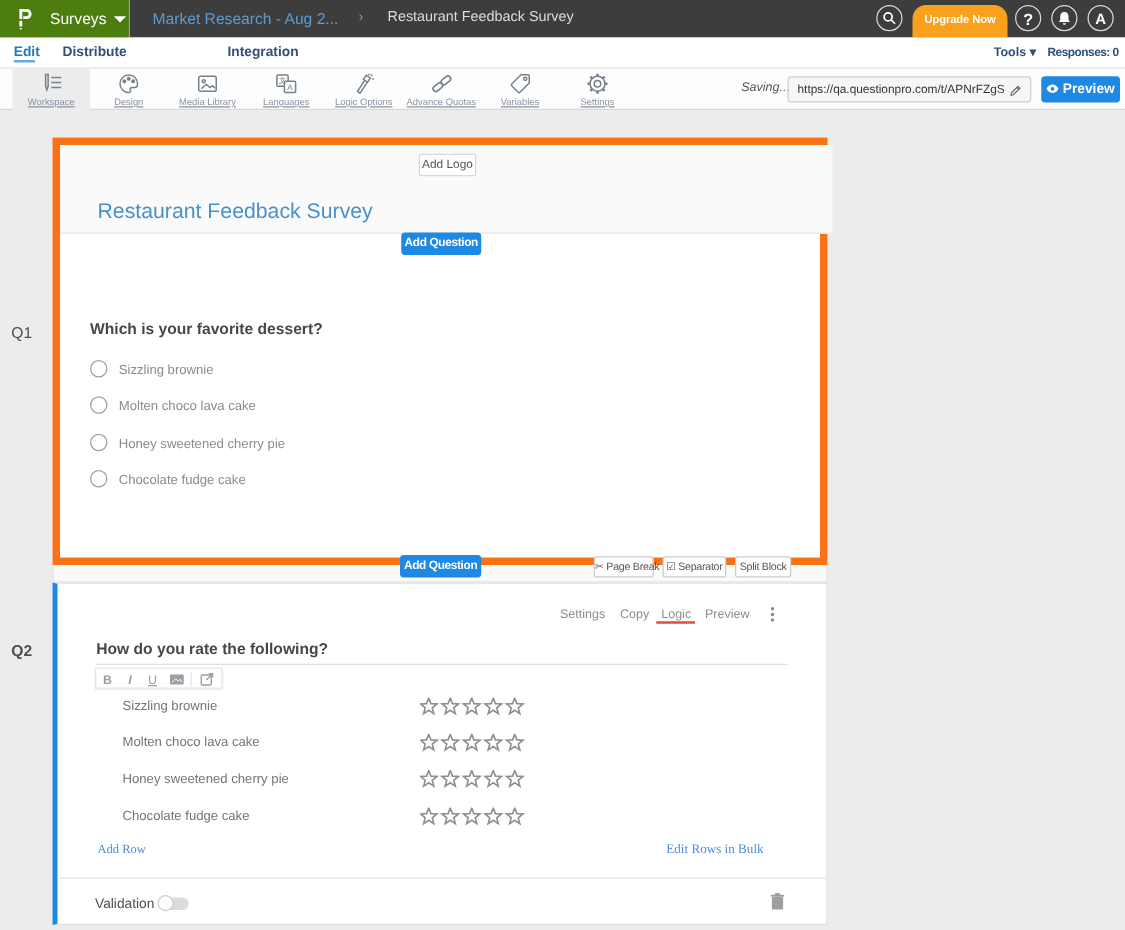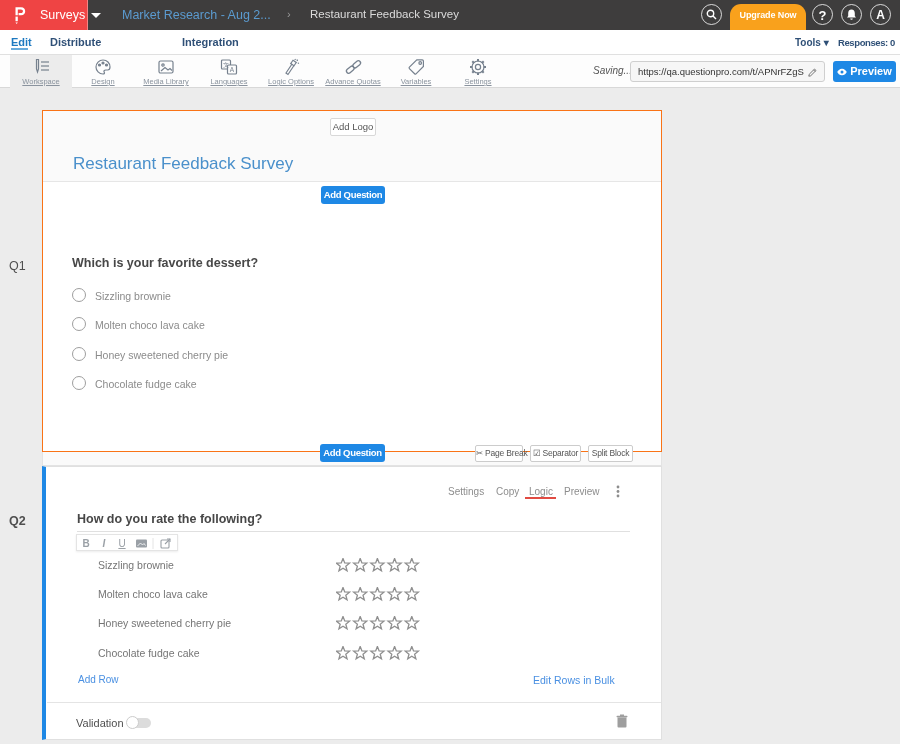--- a/index.html
+++ b/index.html
@@ -1,63 +1,63 @@
 <!DOCTYPE html>
 <html><head>
 <meta charset="utf-8">
 <style>
 * { margin:0; padding:0; box-sizing:border-box; }
 body { font-family:"Liberation Sans", sans-serif; background:#ececec; }
 #page { position:relative; width:900px; height:744px; overflow:hidden; background:#ececec; }
 .abs { position:absolute; }
 
 #topbar { position:absolute; left:0; top:0; width:900px; height:30px; background:#3e3d3d; }
-#logoblk { position:absolute; left:0; top:0; width:88px; height:30px; background:#ef4444; border-right:1px solid rgba(255,255,255,0.35); }
+#logoblk { position:absolute; left:0; top:0; width:104px; height:30px; background:#4d7c0f; border-right:1px solid rgba(255,255,255,0.35); }
 #logoblk .s { position:absolute; left:40px; top:8px; color:#fff; font-size:12.5px; }
 #logoblk .caret { position:absolute; left:91px; top:13px; width:0; height:0; border-left:5px solid transparent; border-right:5px solid transparent; border-top:5px solid #fff; }
 .crumb1 { position:absolute; left:122px; top:8px; color:#5b9bd0; font-size:12.5px; }
 .crumbsep { position:absolute; left:287px; top:8px; color:#9a9a9a; font-size:11px; }
 .crumb2 { position:absolute; left:310px; top:8px; color:#dcdcdc; font-size:11.5px; white-space:nowrap; }
 .topcircle { position:absolute; top:4px; width:21px; height:21px; border:1px solid rgba(255,255,255,.8); border-radius:50%; color:#fff; text-align:center; }
 #upgr { position:absolute; left:730px; top:4px; width:76px; height:38px; background:#f9a11c; border-radius:11px; color:#fff; font-size:9px; font-weight:bold; text-align:center; line-height:22px; letter-spacing:-0.1px; }
 
 #tabrow { position:absolute; left:0; top:30px; width:900px; height:25px; background:#fff; border-bottom:1px solid #e0e0e0; }
 .tab { position:absolute; top:0; height:25px; line-height:25px; font-size:11px; font-weight:bold; color:#2f5077; white-space:nowrap; }
 #tabedit { color:#1d79c0; }
 
 #toolbar { position:absolute; left:0; top:55px; width:900px; height:33px; background:#fdfdfd; border-bottom:1px solid #d8d8d8; }
 .titem { position:absolute; top:0; height:33px; width:62px; text-align:center; }
 .titem svg { display:block; margin:3px auto 0 auto; }
 .titem .lbl { display:block; font-size:7.5px; color:#8a939e; margin-top:1px;text-decoration:underline; }
 #saving { position:absolute; left:593px; top:10px; font-style:italic; font-size:10px; color:#555; }
 #urlbox { position:absolute; left:630px; top:6px; width:195px; height:21px; background:#f6f6f6; border:1px solid #cfcfcf; border-radius:3px; font-size:9.5px; color:#333; line-height:19px; padding-left:7px; overflow:hidden; white-space:nowrap; }
 #previewbtn { position:absolute; left:833px; top:6px; width:63px; height:21px; background:#1e88e5; border-radius:3px; color:#fff; font-size:11px; font-weight:bold; text-align:center; line-height:21px; }
 
-#card1 { position:absolute; left:42px; top:110px; width:620px; height:342px; background:#fff; border:1px solid #f97316; }
+#card1 { position:absolute; left:42px; top:110px; width:620px; height:342px; background:#fff; border:6px solid #f97316; }
 #hdrsec { position:absolute; left:0; top:0; width:618px; height:71px; background:#fafafa; border-bottom:1px solid #e6e6e6; }
 #addlogo { position:absolute; left:287px; top:7px; width:46px; height:18px; background:#fff; border:1px solid #d8d8d8; border-radius:2px; font-size:9.5px; color:#555; text-align:center; line-height:16px; }
 #stitle { position:absolute; left:30px; top:43px; font-size:17px; color:#4a90cb; }
 .addq { position:absolute; background:#1e88e5; border-radius:3px; color:#fff; font-size:9.5px; font-weight:bold; text-align:center; white-space:nowrap; letter-spacing:-0.3px; }
 #q1label { position:absolute; left:9px; top:259px; font-size:12.5px; color:#4f4f4f; }
 #q2label { position:absolute; left:9px; top:514px; font-size:12.5px; color:#4f4f4f;font-weight:bold; }
 #q1text { position:absolute; left:72px; top:256px; font-size:12.5px; font-weight:bold; color:#474747; }
 .opt { position:absolute; left:72px; height:14px; }
 .opt .rad { position:absolute; left:0; top:0; width:14px; height:14px; border:1.5px solid #9e9e9e; border-radius:50%; background:#fff; }
 .opt .otext { position:absolute; left:23px; top:2px; font-size:10.5px; color:#8b8b8b; white-space:nowrap; }
 .smallbtn { position:absolute; height:17px; background:#fff; border:1px solid #ccc; border-radius:2px; font-size:8.5px; color:#555; text-align:center; line-height:15px; white-space:nowrap; letter-spacing:-0.2px; }
 #gapstrip { position:absolute; left:42px; top:452px; width:620px; height:14px; background:#fafafa; border:1px solid #e3e3e3; border-top:none; }
 #card2 { position:absolute; left:42px; top:466px; width:620px; height:274px; background:#fff; border:1px solid #e0e0e0; border-left:4px solid #1e88e5; }
 .actlink { position:absolute; top:486px; font-size:10px; color:#8d8d8d; white-space:nowrap; }
 #logicline { position:absolute; left:525px; top:497px; width:31px; height:2px; background:#e14b42; }
 #q2text { position:absolute; left:77px; top:512px; font-size:12.5px; font-weight:bold; color:#474747; }
 #q2underline { position:absolute; left:77px; top:531px; width:553px; height:1px; background:#e0e0e0; }
 #fmtbar { position:absolute; left:76px; top:534px; width:102px; height:17px; background:#fff; border:1px solid #e4e4e4; box-shadow:0 1px 2px rgba(0,0,0,.08); }
 .rowlbl { position:absolute; left:98px; font-size:10.5px; color:#757575; white-space:nowrap; }
 .stars { position:absolute; left:336px; }
-.bluelink { position:absolute; font-size:10.5px; color:#4a90e2; white-space:nowrap; }
+.bluelink { position:absolute; font-size:10.5px; color:#4a90e2; white-space:nowrap;font-family:Liberation Serif, serif; }
 #valdivider { position:absolute; left:47px; top:702px; width:614px; height:1px; background:#e4e4e4; }
 #valtext { position:absolute; left:76px; top:717px; font-size:11px; color:#4f4f4f; }
 #toggle { position:absolute; left:129px; top:718px; width:22px; height:10px; background:#dcdcdc; border-radius:5px; }
 #toggle .knob { position:absolute; left:-3px; top:-2px; width:13px; height:13px; background:#fff; border:1px solid #ccc; border-radius:50%; }
 </style>
 </head>
 <body>
 <div id="page">
 
   <div id="topbar">

